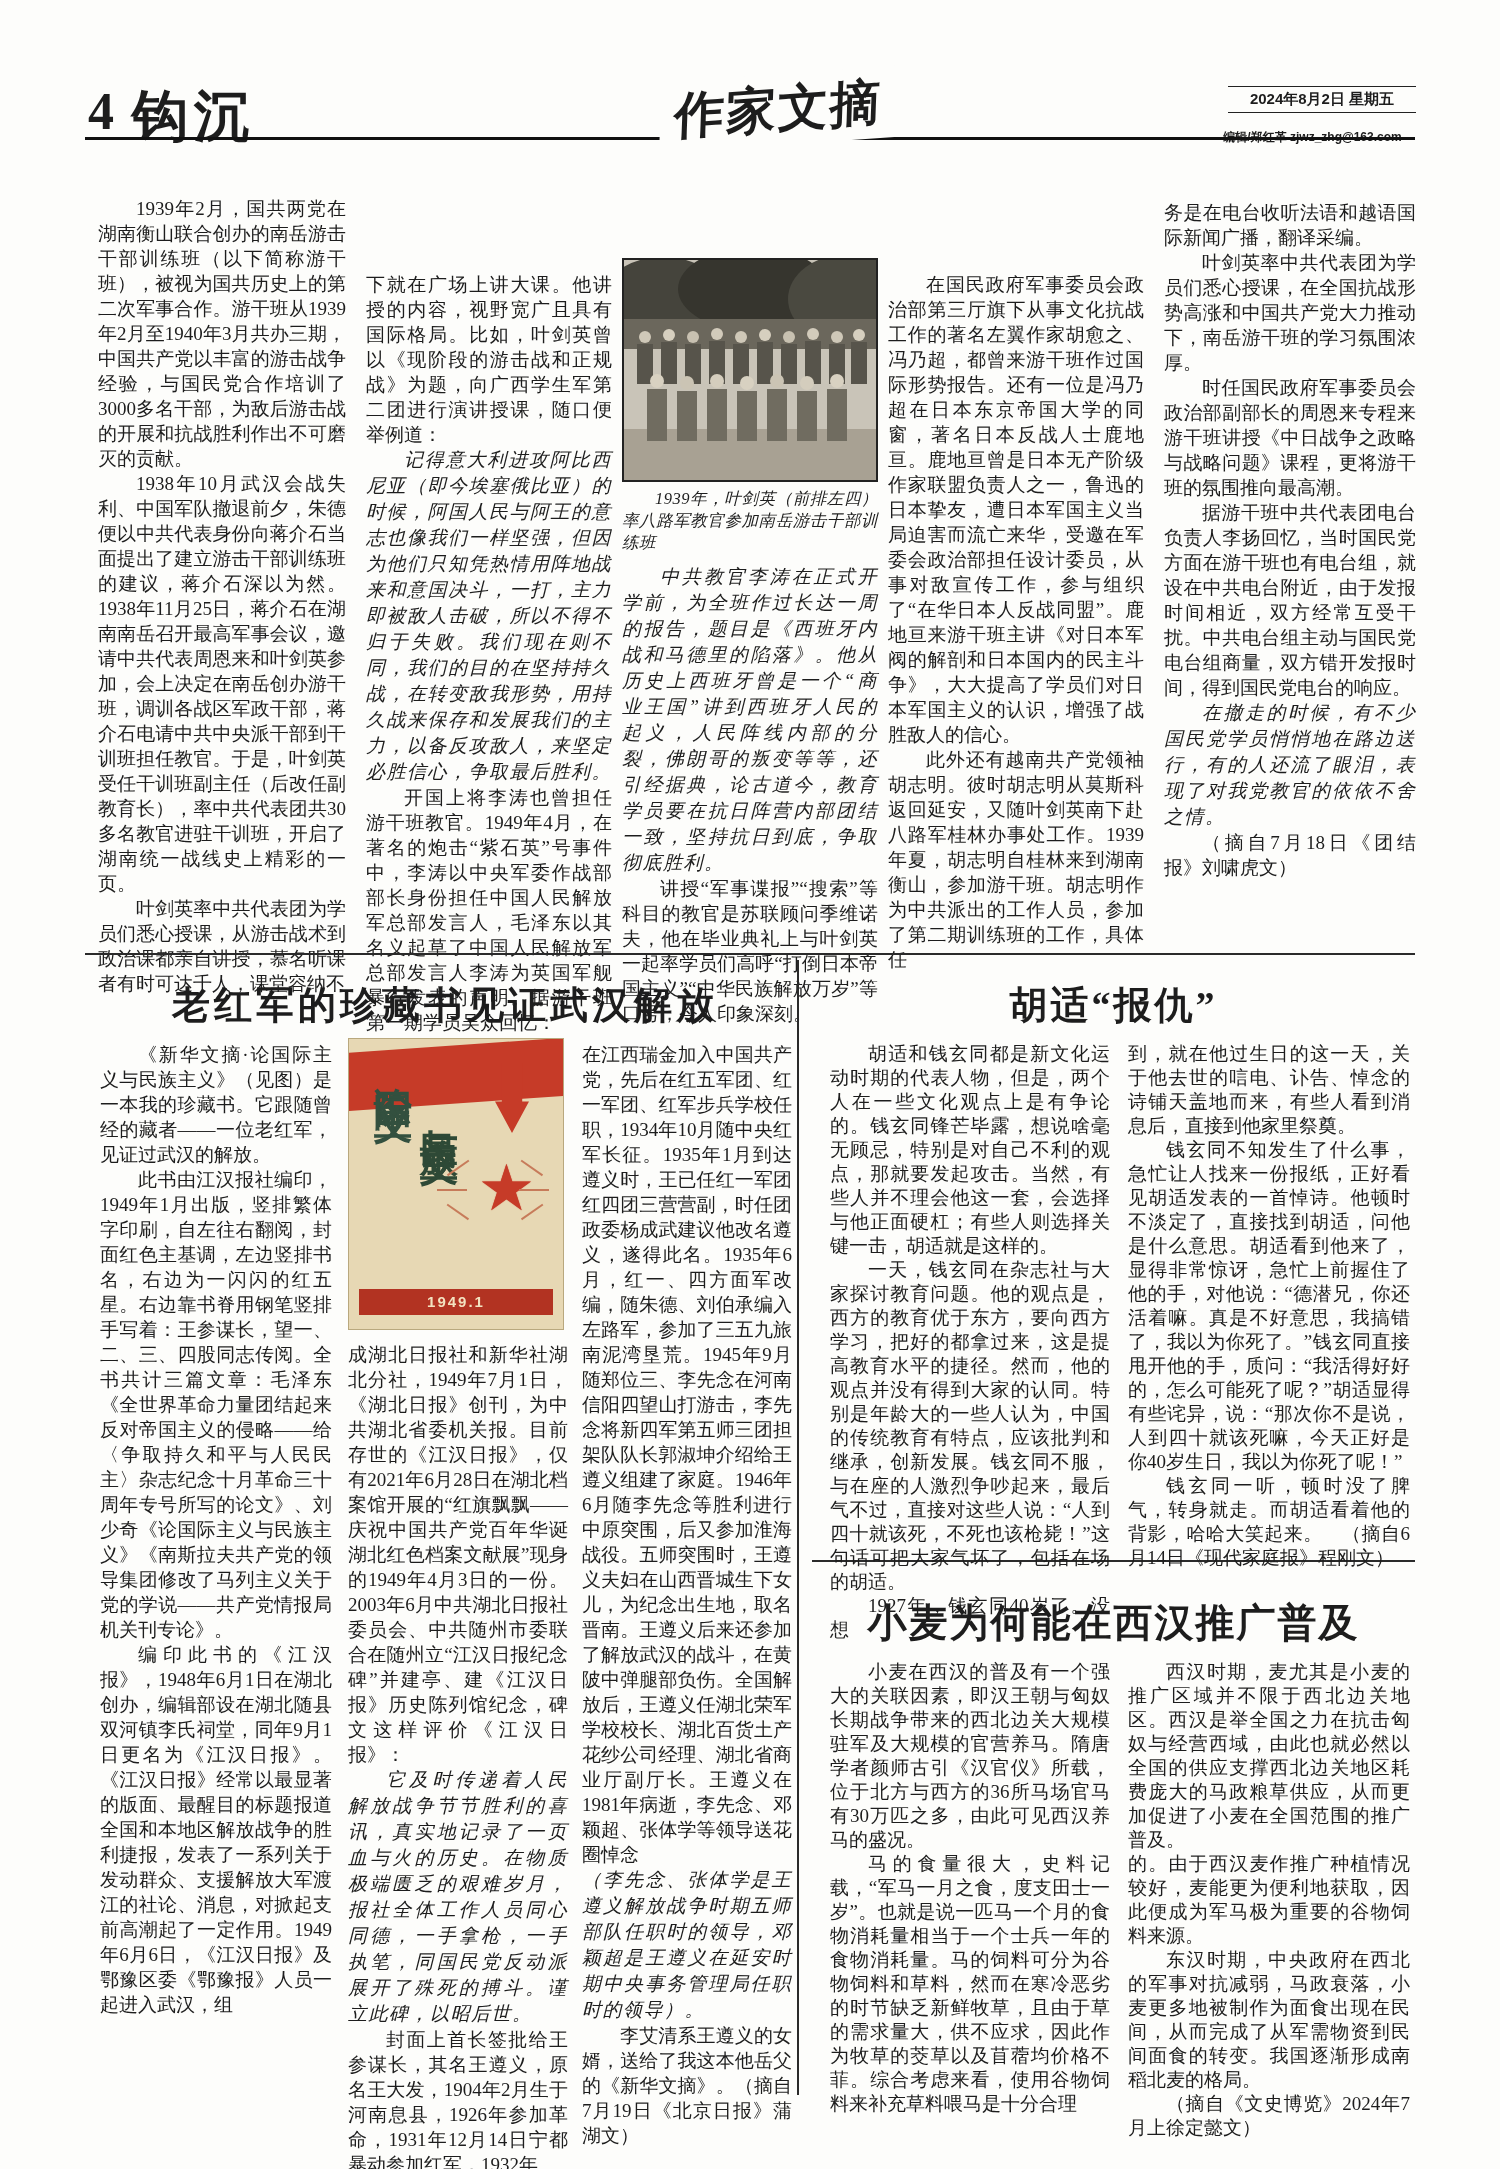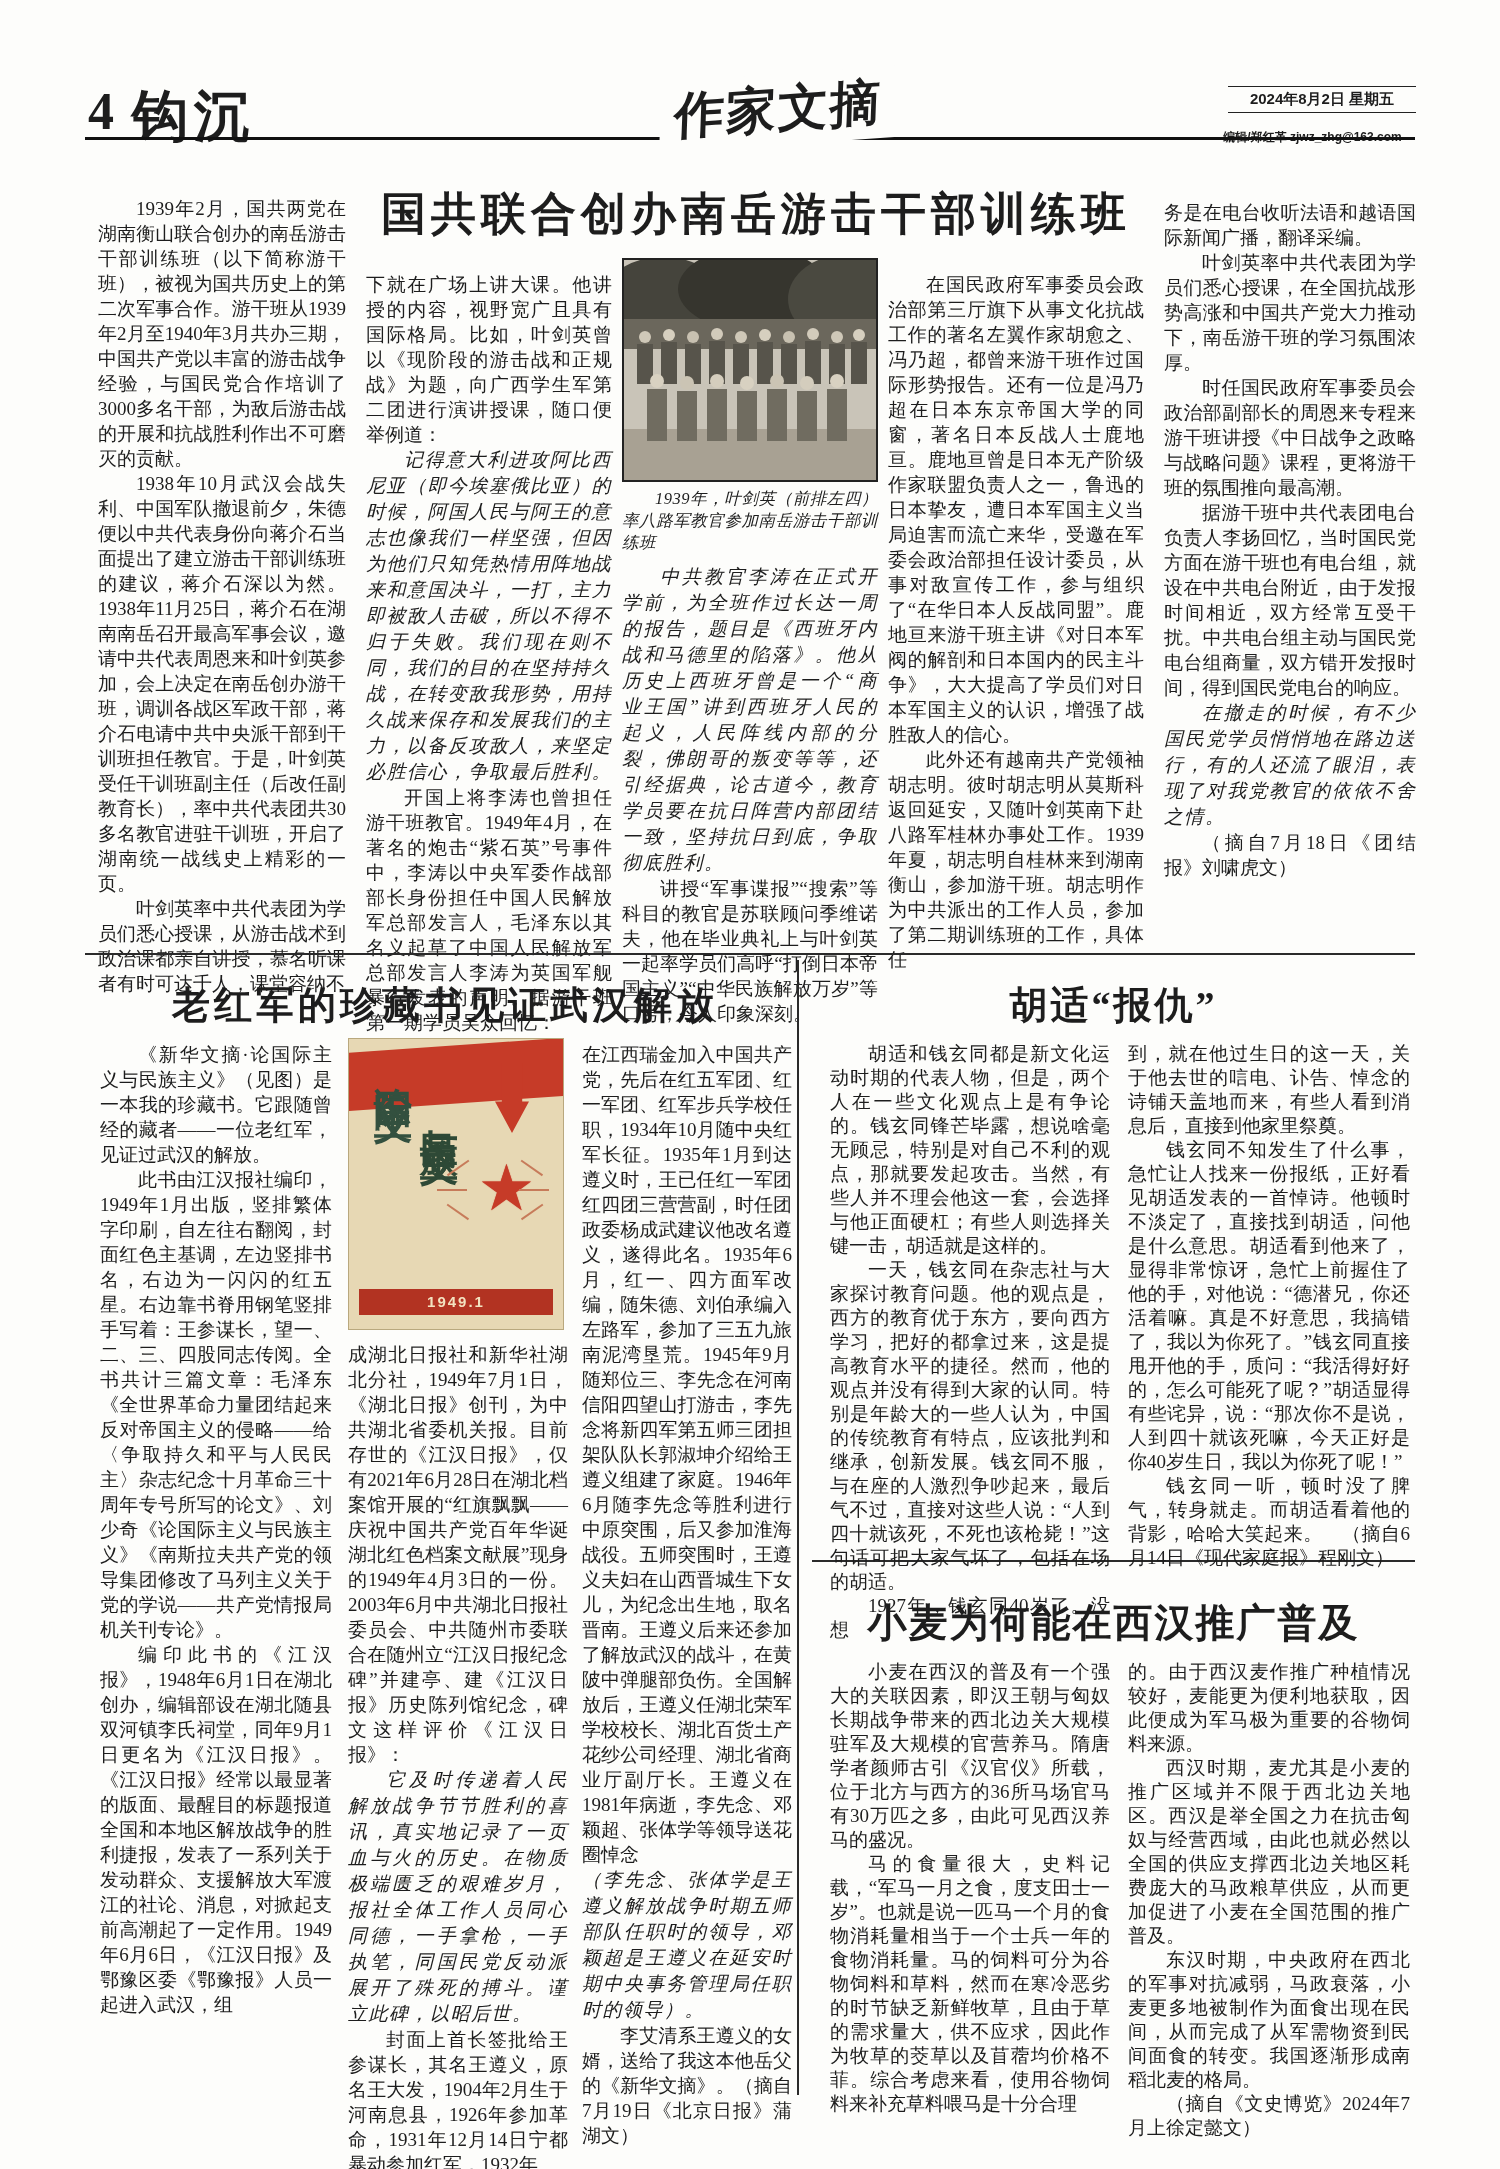--- a/index.html
+++ b/index.html
@@ -59,21 +59,20 @@
 
   <div id="page-no">4</div>
   <div id="section-name">钩沉</div>
   <div id="masthead">作家文摘</div>
   <div class="hdr-thin-rule" style="top:86px;"></div>
   <div class="hdr-right" id="hdr-date" style="position:absolute;">2024年8月2日 星期五</div>
   <div class="hdr-thin-rule" style="top:112px;"></div>
   <div class="hdr-right" id="hdr-editor" style="position:absolute;">编辑/郑红革 zjwz_zhg@163.com</div>
   <div class="hdr-rule-thick"></div>
 
-  <div class="a-title" id="a1-title" style="left:360px;top:184px;width:792px;">国共联合创办南岳游击干部训练班</div>
 
   <div class="col" style="left:98px;top:196px;width:248px;">
     <p class="seg">1939年2月，国共两党在湖南衡山联合创办的南岳游击干部训练班（以下简称游干班），被视为国共历史上的第二次军事合作。游干班从1939年2月至1940年3月共办三期，中国共产党以丰富的游击战争经验，与国民党合作培训了3000多名干部，为敌后游击战的开展和抗战胜利作出不可磨灭的贡献。</p>
     <p class="seg">1938年10月武汉会战失利、中国军队撤退前夕，朱德便以中共代表身份向蒋介石当面提出了建立游击干部训练班的建议，蒋介石深以为然。1938年11月25日，蒋介石在湖南南岳召开最高军事会议，邀请中共代表周恩来和叶剑英参加，会上决定在南岳创办游干班，调训各战区军政干部，蒋介石电请中共中央派干部到干训班担任教官。于是，叶剑英受任干训班副主任（后改任副教育长），率中共代表团共30多名教官进驻干训班，开启了湖南统一战线史上精彩的一页。</p>
     <p class="seg">叶剑英率中共代表团为学员们悉心授课，从游击战术到政治课都亲自讲授，慕名听课者有时可达千人，课堂容纳不</p>
   </div>
 
   <div class="col" style="left:366px;top:272px;width:246px;">
     <p class="seg cont">下就在广场上讲大课。他讲授的内容，视野宽广且具有国际格局。比如，叶剑英曾以《现阶段的游击战和正规战》为题，向广西学生军第二团进行演讲授课，随口便举例道：</p>
     <p class="seg kai">记得意大利进攻阿比西尼亚（即今埃塞俄比亚）的时候，阿国人民与阿王的意志也像我们一样坚强，但因为他们只知凭热情用阵地战来和意国决斗，一打，主力即被敌人击破，所以不得不归于失败。我们现在则不同，我们的目的在坚持持久战，在转变敌我形势，用持久战来保存和发展我们的主力，以备反攻敌人，来坚定必胜信心，争取最后胜利。</p>
@@ -200,19 +199,19 @@
     <p class="seg" style="line-height:24px;">钱玄同一听，顿时没了脾气，转身就走。而胡适看着他的背影，哈哈大笑起来。　（摘自6月14日《现代家庭报》程刚文）</p>
   </div>
 
   <div class="a-title" id="a4-title" style="left:812px;top:1596px;width:603px;">小麦为何能在西汉推广普及</div>
 
   <div class="col" style="left:830px;top:1660px;width:280px;">
     <p class="seg" style="line-height:24px;">小麦在西汉的普及有一个强大的关联因素，即汉王朝与匈奴长期战争带来的西北边关大规模驻军及大规模的官营养马。隋唐学者颜师古引《汉官仪》所载，位于北方与西方的36所马场官马有30万匹之多，由此可见西汉养马的盛况。</p>
     <p class="seg" style="line-height:24px;">马的食量很大，史料记载，“军马一月之食，度支田士一岁”。也就是说一匹马一个月的食物消耗量相当于一个士兵一年的食物消耗量。马的饲料可分为谷物饲料和草料，然而在寒冷恶劣的时节缺乏新鲜牧草，且由于草的需求量大，供不应求，因此作为牧草的茭草以及苜蓿均价格不菲。综合考虑来看，使用谷物饲料来补充草料喂马是十分合理</p>
   </div>
   <div class="col" style="left:1128px;top:1660px;width:282px;">
+    <p class="seg" style="line-height:24px;">西汉时期，麦尤其是小麦的推广区域并不限于西北边关地区。西汉是举全国之力在抗击匈奴与经营西域，由此也就必然以全国的供应支撑西北边关地区耗费庞大的马政粮草供应，从而更加促进了小麦在全国范围的推广普及。</p>
     <p class="seg cont" style="line-height:24px;">的。由于西汉麦作推广种植情况较好，麦能更为便利地获取，因此便成为军马极为重要的谷物饲料来源。</p>
-    <p class="seg" style="line-height:24px;">西汉时期，麦尤其是小麦的推广区域并不限于西北边关地区。西汉是举全国之力在抗击匈奴与经营西域，由此也就必然以全国的供应支撑西北边关地区耗费庞大的马政粮草供应，从而更加促进了小麦在全国范围的推广普及。</p>
     <p class="seg" style="line-height:24px;">东汉时期，中央政府在西北的军事对抗减弱，马政衰落，小麦更多地被制作为面食出现在民间，从而完成了从军需物资到民间面食的转变。我国逐渐形成南稻北麦的格局。</p>
     <p class="seg" style="line-height:24px;">（摘自《文史博览》2024年7月上徐定懿文）</p>
   </div>
 
 </div>
 
 </body></html>

